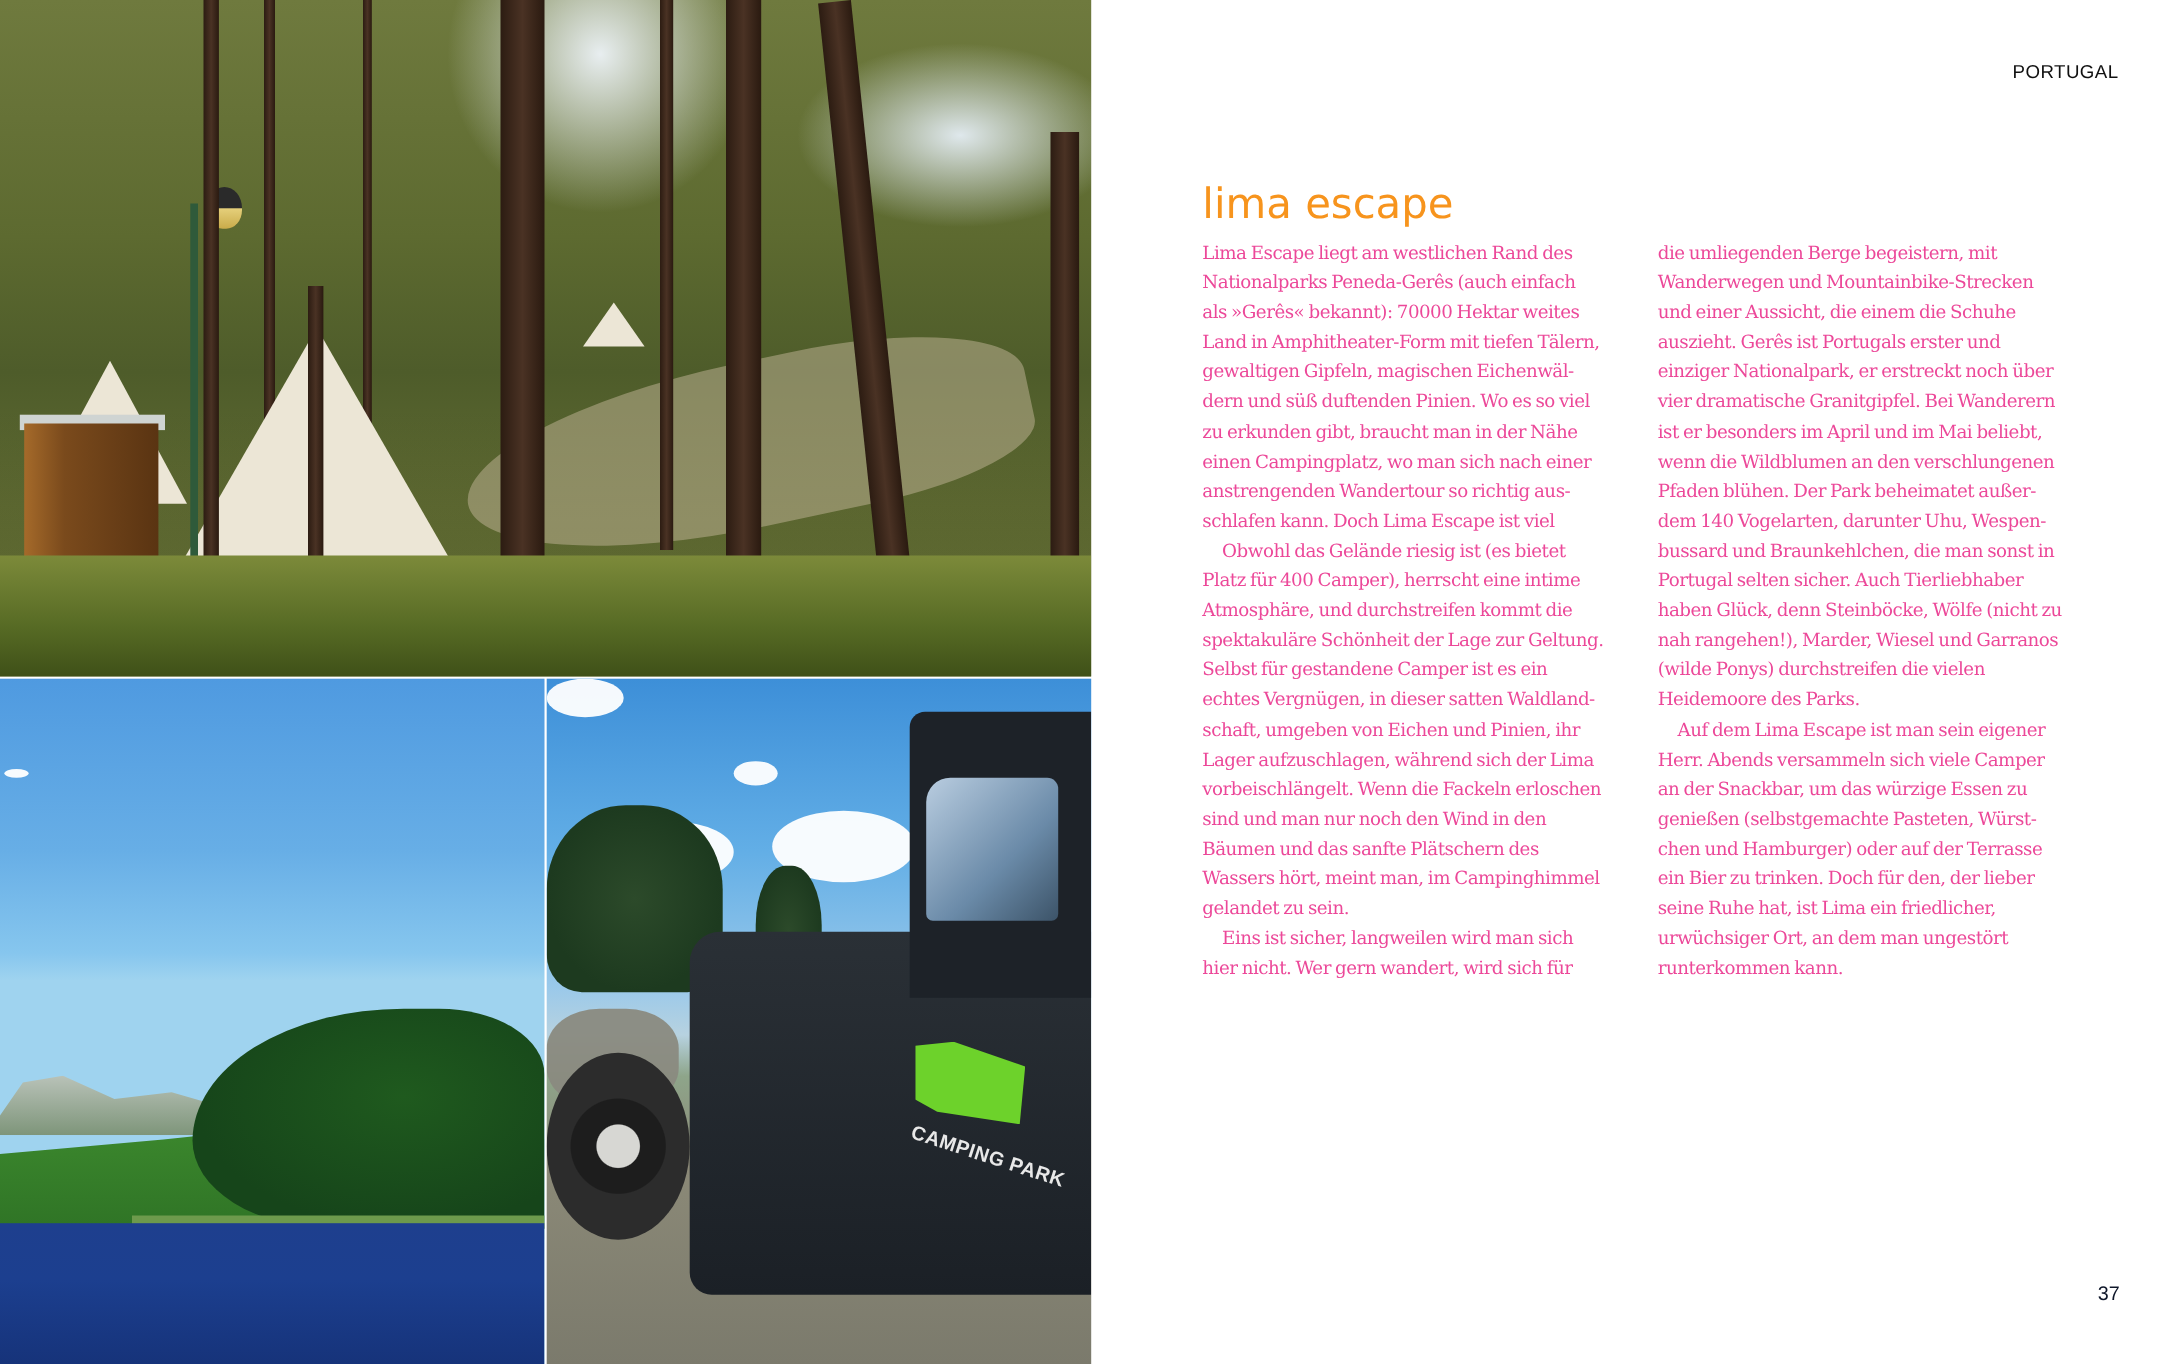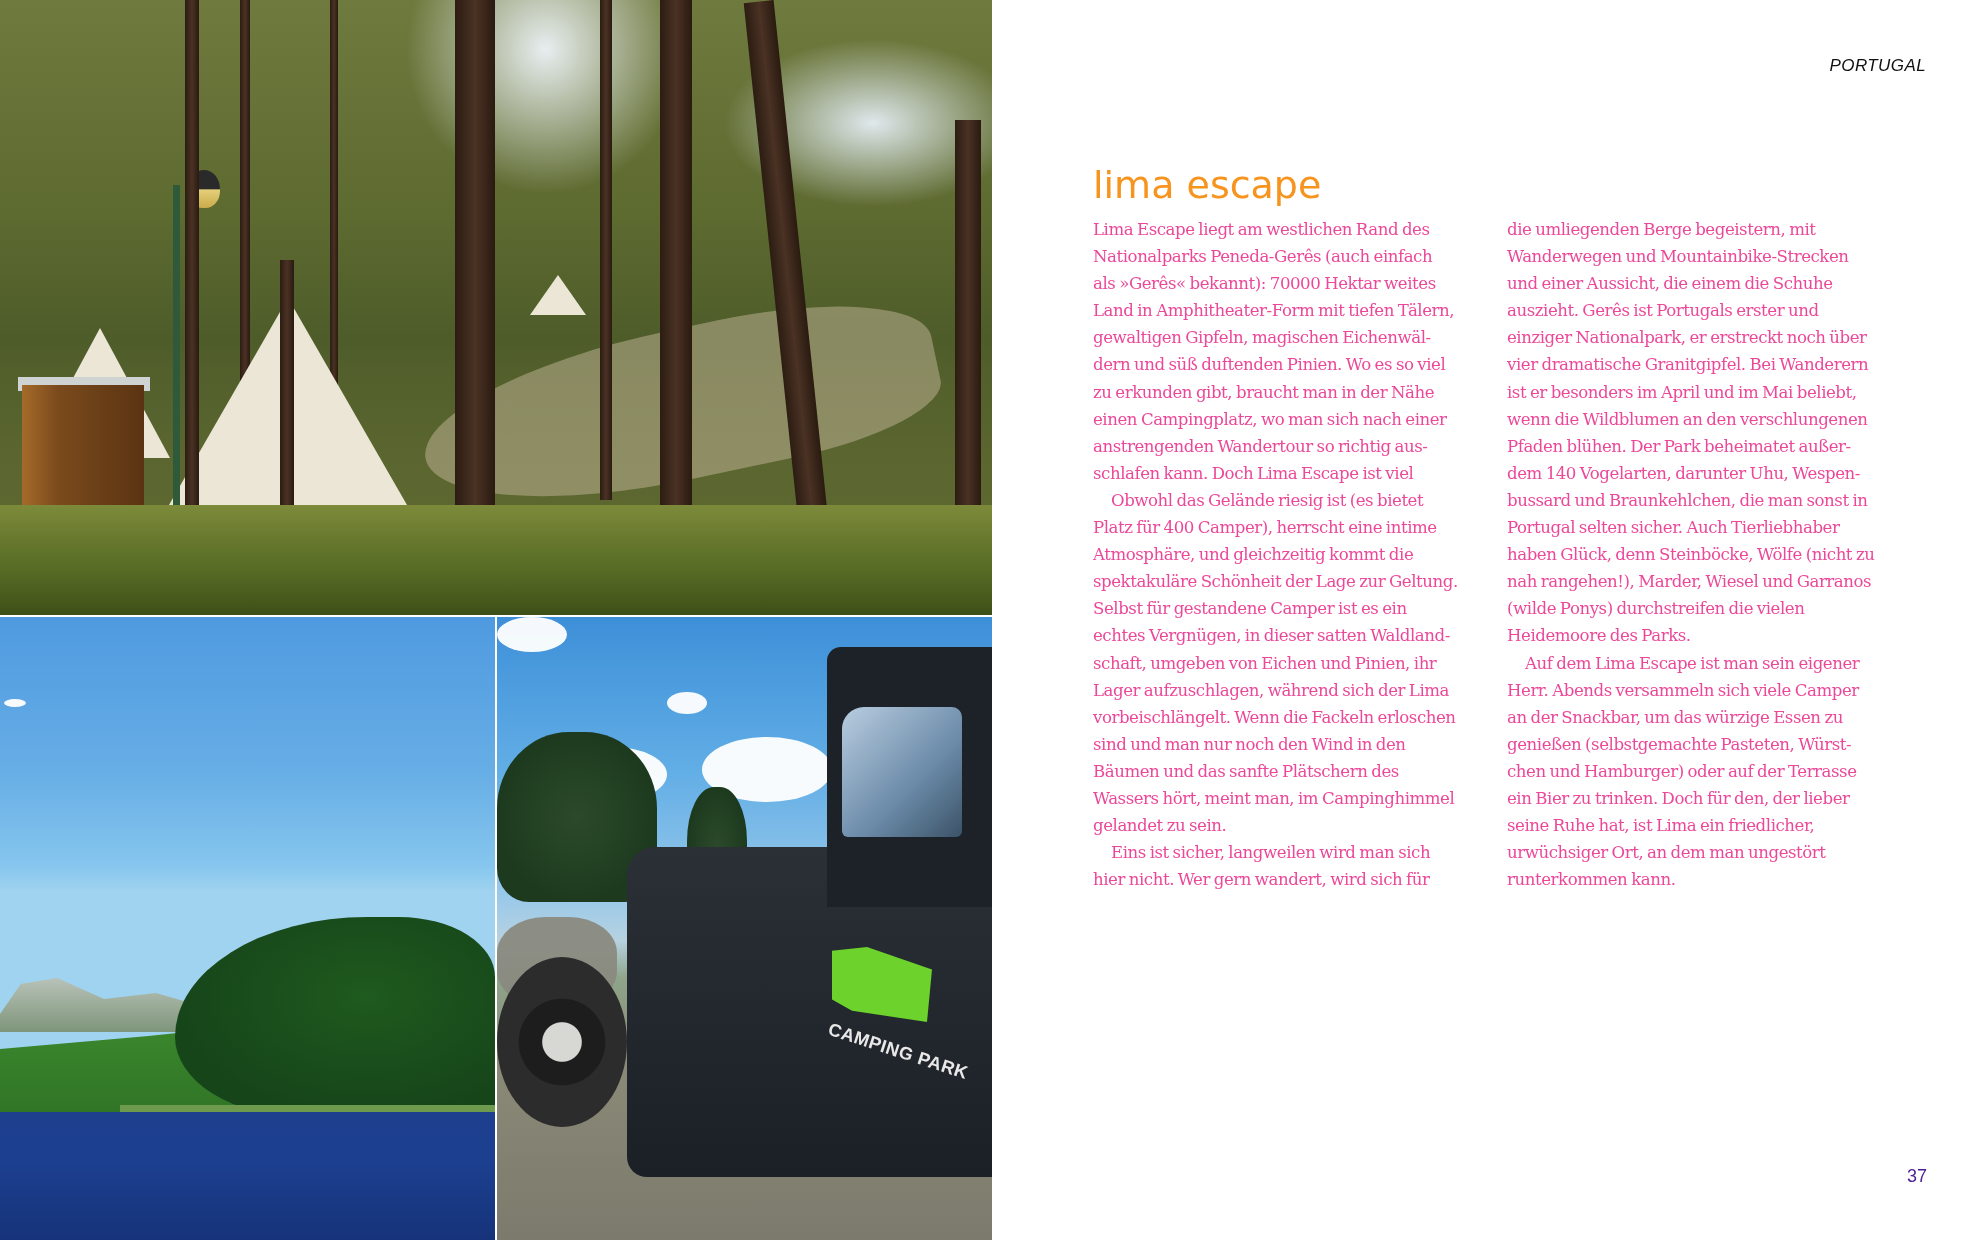--- a/index.html
+++ b/index.html
@@ -33,28 +33,28 @@
     background: linear-gradient(180deg, #3d8fd8 0%, #62aee6 25%, #9ac9ea 45%, #b7d2e0 52%, #8ea58a 58%, #8c8a78 70%, #7b7a6c 100%); }
   .cloud { position:absolute; background:#ffffff; border-radius:50%; opacity:0.95; }
   .pine { position:absolute; background:radial-gradient(ellipse,#2c4a2a,#1d3a1f 70%); border-radius:45% 45% 20% 20%; }
   .jeep-body { position:absolute; left:130px; top:230px; width:365px; height:330px; background:linear-gradient(180deg,#2a3036,#1b2026); border-radius:28px 0 0 20px; }
   .jeep-cab { position:absolute; left:330px; top:30px; width:165px; height:260px; background:#1d2228; border-radius:14px 0 0 0; }
   .jeep-window { position:absolute; left:345px; top:90px; width:120px; height:130px; background:linear-gradient(135deg,#b9cde0,#6a8aa8 60%,#3c5368); border-radius:22px 10px 6px 6px; }
   .wheel { position:absolute; left:0; top:340px; width:130px; height:170px; border-radius:50%; background:radial-gradient(circle,#d7d7d3 0 18%,#1d1d1d 19% 40%,#2c2c2c 41% 100%); }
   .logo-green { position:absolute; left:335px; top:330px; width:100px; height:75px; background:#6dd22b; clip-path:polygon(0 5%,35% 0,100% 30%,95% 100%,20% 85%,0 70%); }
   .logo-text { position:absolute; left:335px; top:402px; color:#e8e8e8; font-family:"Liberation Sans", sans-serif; font-weight:bold; font-size:18px; transform:rotate(18deg); transform-origin:left top; letter-spacing:0.5px; }
 
-  .running-head { position:absolute; right:58px; top:56px; font-family:"Liberation Sans", sans-serif; font-size:17px; color:#111; letter-spacing:0.4px;font-style:italic; }
+  .running-head { position:absolute; right:58px; top:56px; font-family:"Liberation Sans", sans-serif; font-size:17px; color:#111; letter-spacing:0.4px; }
   .title { position:absolute; left:1093px; width:790px; top:138px; text-align:left; font-family:"DejaVu Sans", sans-serif; font-size:38px; color:#f7941d; font-weight:normal; }
   .col { position:absolute; top:216px; width:395px; font-size:16.6px; line-height:27.1px; color:#ec4899; font-family:"DejaVu Serif", serif; letter-spacing:-0.45px; word-spacing:-1px; }
   #col-left { left:1093px; }
   #col-right { left:1507px; }
   .col .line { display:block; white-space:nowrap; }
   .col .indent { padding-left:18px; }
-  .page-number { position:absolute; left:1907px; top:1166px; font-family:"Liberation Sans", sans-serif; font-size:18px; color:#4c1d95; }
+  .page-number { position:absolute; left:1907px; top:1166px; font-family:"Liberation Sans", sans-serif; font-size:18px; color:#0f172a; }
 </style>
 </head>
 <body>
 
 <div class="photo" id="photo-forest">
   <div class="path"></div>
   <div class="trunk" style="left:455px;top:0;width:40px;height:530px;"></div>
   <div class="trunk" style="left:660px;top:0;width:32px;height:560px;"></div>
   <div class="trunk" style="left:775px;top:0;width:30px;height:600px;transform:rotate(-6deg);"></div>
   <div class="trunk" style="left:600px;top:0;width:12px;height:500px;"></div>
@@ -107,21 +107,21 @@
     <span class="line">als »Gerês« bekannt): 70000 Hektar weites</span>
     <span class="line">Land in Amphitheater-Form mit tiefen Tälern,</span>
     <span class="line">gewaltigen Gipfeln, magischen Eichenwäl-</span>
     <span class="line">dern und süß duftenden Pinien. Wo es so viel</span>
     <span class="line">zu erkunden gibt, braucht man in der Nähe</span>
     <span class="line">einen Campingplatz, wo man sich nach einer</span>
     <span class="line">anstrengenden Wandertour so richtig aus-</span>
     <span class="line">schlafen kann. Doch Lima Escape ist viel</span>
     <span class="line indent">Obwohl das Gelände riesig ist (es bietet</span>
     <span class="line">Platz für 400 Camper), herrscht eine intime</span>
-    <span class="line">Atmosphäre, und gleichzeitig kommt die</span>
+    <span class="line">Atmosphäre, und durchstreifen kommt die</span>
     <span class="line">spektakuläre Schönheit der Lage zur Geltung.</span>
     <span class="line">Selbst für gestandene Camper ist es ein</span>
     <span class="line">echtes Vergnügen, in dieser satten Waldland-</span>
     <span class="line">schaft, umgeben von Eichen und Pinien, ihr</span>
     <span class="line">Lager aufzuschlagen, während sich der Lima</span>
     <span class="line">vorbeischlängelt. Wenn die Fackeln erloschen</span>
     <span class="line">sind und man nur noch den Wind in den</span>
     <span class="line">Bäumen und das sanfte Plätschern des</span>
     <span class="line">Wassers hört, meint man, im Campinghimmel</span>
     <span class="line">gelandet zu sein.</span>

